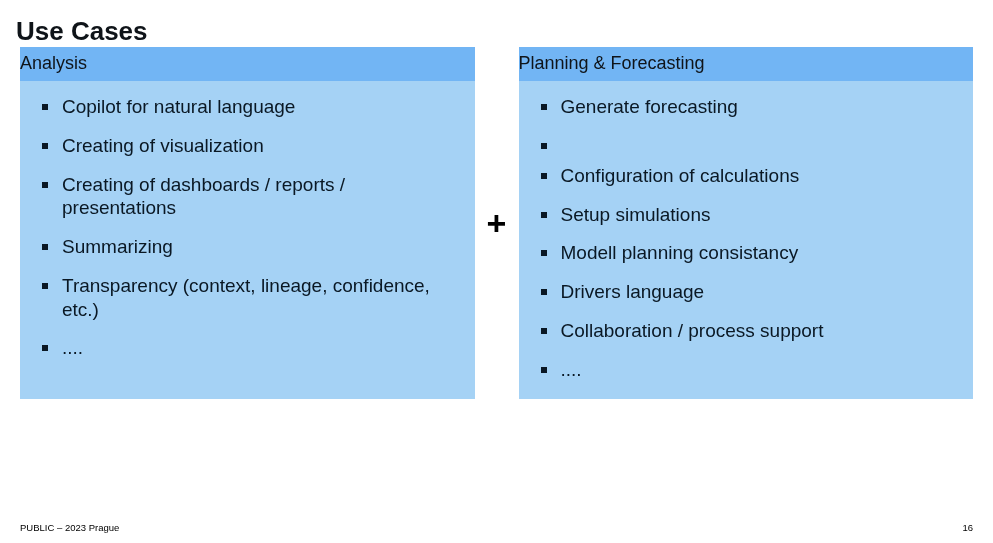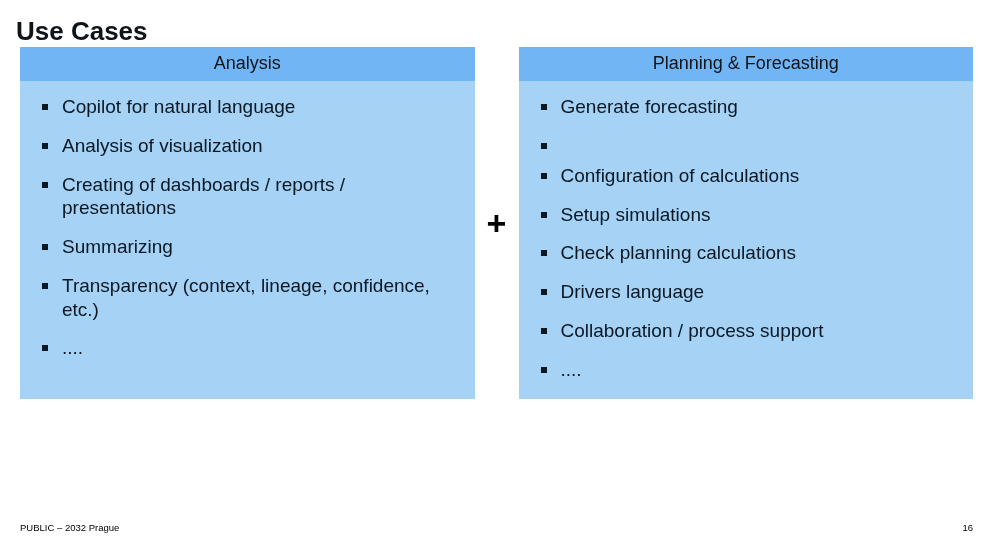--- a/index.html
+++ b/index.html
@@ -1,21 +1,21 @@
 <!DOCTYPE html>
 <html><head>
 <meta charset="utf-8">
 <style>
   * { box-sizing: border-box; margin: 0; padding: 0; }
   html, body { width: 993px; height: 543px; font-family: Arial, Helvetica, sans-serif; background: #fff; color: #0a1824; }
   .slide { position: relative; width: 993px; height: 543px; padding: 16px 20px 10px 20px; }
   .title { font-size: 26px; font-weight: 600; color: #0f1419; margin-left: -4px; }
   .columns { display: flex; align-items: stretch; gap: 0; }
   .card { flex: 1 1 0; background: #a5d2f5; display: flex; flex-direction: column; }
-  .card-header { background: #72b5f4; text-align: center; font-size: 18px; padding: 6px 0 7px 0; color: #0f1419; }
+  .card-header { background: #72b5f4; font-size: 18px; padding: 6px 0 7px 0; color: #0f1419; }
   .card-body { padding: 14px 22px 18px 22px; display: flex; flex-direction: column; gap: 15px; }
   .item { display: flex; align-items: flex-start; gap: 14px; font-size: 19px; line-height: 1.25; color: #0a1824; }
   .bullet { width: 6px; height: 6px; background: #0a1824; flex: 0 0 auto; margin-top: 9px; }
   .plus-col { width: 44px; display: flex; align-items: center; justify-content: center; }
   .plus { font-size: 34px; font-weight: 900; color: #000; }
   .footer { position: absolute; bottom: 10px; left: 20px; right: 20px; display: flex; justify-content: space-between; font-size: 9.5px; color: #000; }
 </style>
 </head>
 <body>
 
@@ -26,21 +26,21 @@
 
     <div class="card">
       <div class="card-header">Analysis</div>
       <div class="card-body">
         <div class="item">
             <span class="bullet"></span>
             <span>Copilot for natural language</span>
           </div>
         <div class="item">
             <span class="bullet"></span>
-            <span>Analysis of visualization</span>
+            <span>Creating of visualization</span>
           </div>
         <div class="item">
             <span class="bullet"></span>
             <span>Creating of dashboards / reports / presentations</span>
           </div>
         <div class="item">
             <span class="bullet"></span>
             <span>Summarizing</span>
           </div>
         <div class="item">
@@ -71,36 +71,36 @@
         <div class="item">
             <span class="bullet"></span>
             <span>Configuration of calculations</span>
           </div>
         <div class="item">
             <span class="bullet"></span>
             <span>Setup simulations</span>
           </div>
         <div class="item">
             <span class="bullet"></span>
-            <span>Check planning calculations</span>
+            <span>Modell planning consistancy</span>
           </div>
         <div class="item">
             <span class="bullet"></span>
             <span>Drivers language</span>
           </div>
         <div class="item">
             <span class="bullet"></span>
             <span>Collaboration / process support</span>
           </div>
         <div class="item">
             <span class="bullet"></span>
             <span>....</span>
           </div>
       </div>
     </div>
 
   </div>
 
   <div class="footer">
-    <span>PUBLIC – 2032 Prague</span>
+    <span>PUBLIC – 2023 Prague</span>
     <span>16</span>
   </div>
 </div>
 
 </body></html>

